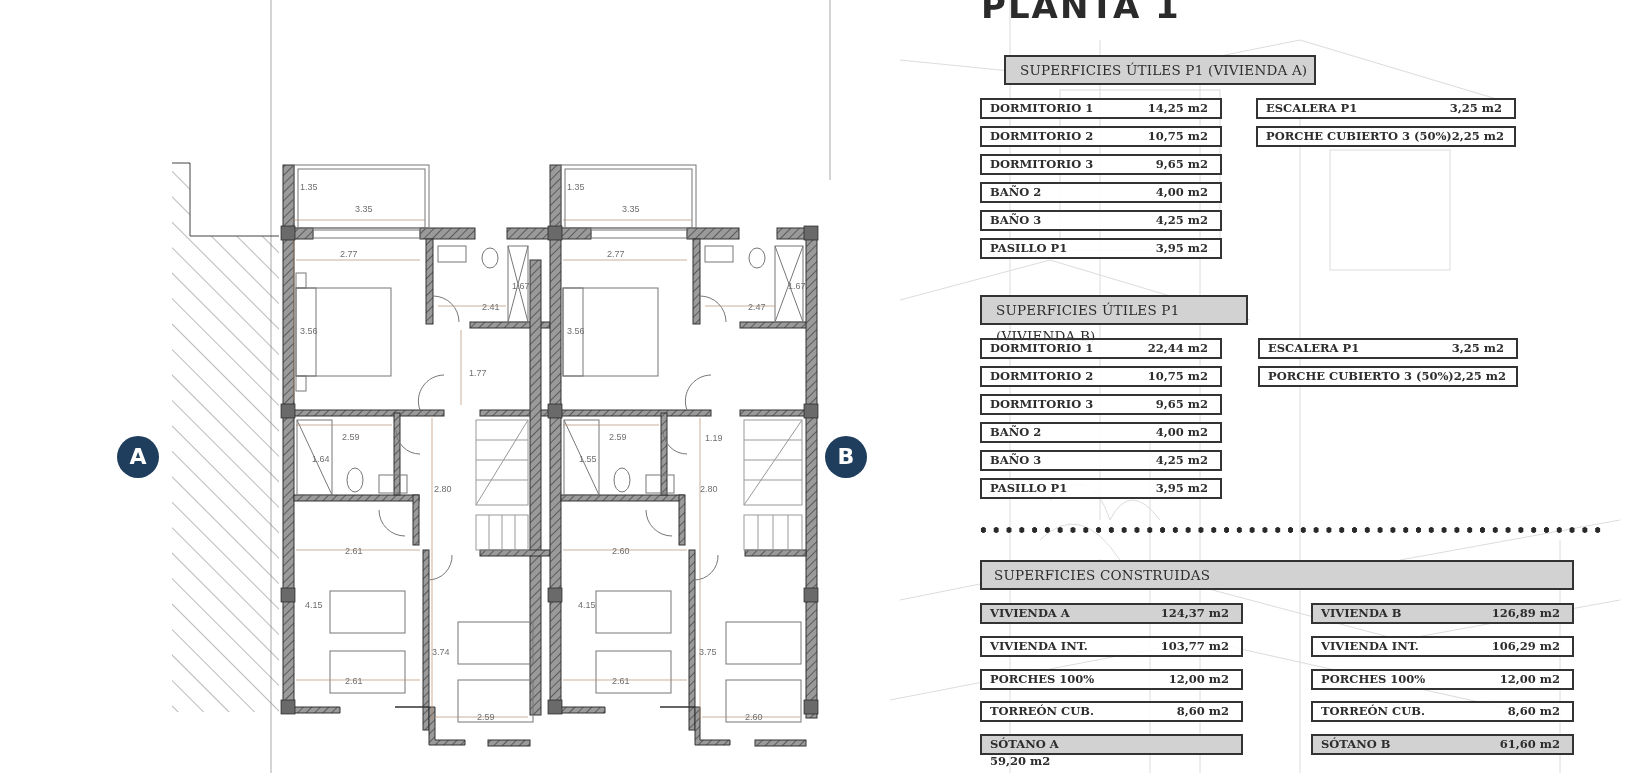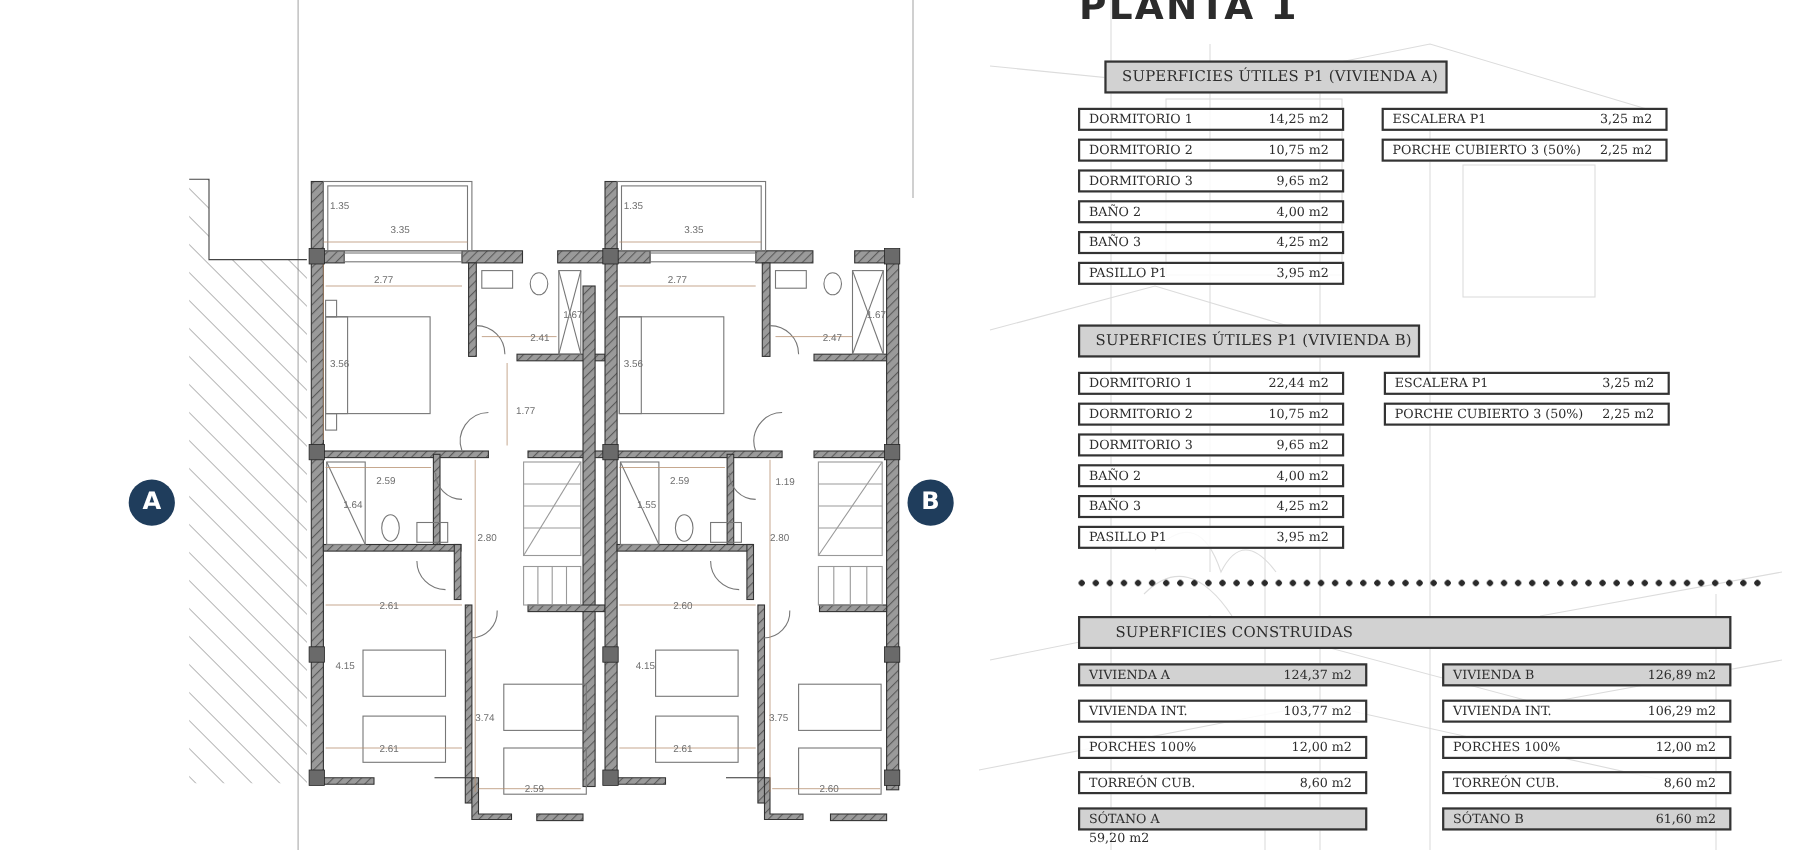--- a/index.html
+++ b/index.html
@@ -1,21 +1,21 @@
 <!DOCTYPE html>
 <html><head>
 <meta charset="utf-8">
 <style>
   html, body { margin:0; padding:0; background:#ffffff; }
   body { width:1638px; height:773px; position:relative; overflow:hidden; font-family:"DejaVu Serif", serif; }
   #plan { position:absolute; left:0; top:0; width:880px; height:773px; }
   #bgsketch { position:absolute; left:880px; top:0; width:758px; height:773px; }
   .title { position:absolute; left:981px; top:-14px; font-family:"DejaVu Sans", sans-serif; font-weight:bold; font-size:34px; letter-spacing:2px; color:#2b2b2b; line-height:40px; }
   .sec-head { position:absolute; height:30px; background:#d2d2d2; border:2px solid #333; box-sizing:border-box; font-size:13.5px; color:#2d2d2d; line-height:26px; padding-left:14px; letter-spacing:0.2px; }
-  .row { position:absolute; height:21px; border:2px solid #333; box-sizing:border-box; background:rgba(255,255,255,0.85); font-size:11.5px; font-weight:normal; color:#2d2d2d; line-height:17px; padding:0 12px 0 8px; display:flex; justify-content:space-between; white-space:nowrap; }
+  .row { position:absolute; height:21px; border:2px solid #333; box-sizing:border-box; background:rgba(255,255,255,0.85); font-size:11.5px; font-weight:bold; color:#2d2d2d; line-height:17px; padding:0 12px 0 8px; display:flex; justify-content:space-between; white-space:nowrap; }
   .row.gray { background:#d2d2d2; }
   .dots { position:absolute; left:977px; top:527px; width:630px; height:6px; background-image:radial-gradient(circle, #2a2a2a 2.6px, transparent 3px); background-size:12.8px 6px; background-repeat:repeat-x; }
   .marker { position:absolute; width:42px; height:42px; border-radius:50%; background:#1f3d5c; color:#fff; font-family:"DejaVu Sans", sans-serif; font-weight:bold; font-size:22px; text-align:center; line-height:42px; }
   svg text { font-family:"Liberation Sans", sans-serif; }
 </style>
 </head>
 <body>
 
 <svg id="bgsketch" viewBox="880 0 758 773" width="758" height="773">
   <g stroke="#dcdcdc" stroke-width="1" fill="none">
@@ -290,21 +290,21 @@
   <div class="row" style="left:1256px; top:98px; width:260px;">
       <span>ESCALERA P1</span>
       <span>3,25 m2</span>
     </div>
   <div class="row" style="left:1256px; top:126px; width:260px;">
       <span>PORCHE CUBIERTO 3 (50%)</span>
       <span>2,25 m2</span>
     </div>
 </div>
 
-<div class="sec-head" style="left:980px; top:295px; width:311px;">SUPERFICIES ÚTILES P1 (VIVIENDA B)</div>
+<div class="sec-head" style="left:980px; top:295px; width:268px;">SUPERFICIES ÚTILES P1 (VIVIENDA B)</div>
 <div>
   <div class="row" style="left:980px; top:338px; width:242px;">
       <span>DORMITORIO 1</span>
       <span>22,44 m2</span>
     </div>
   <div class="row" style="left:980px; top:366px; width:242px;">
       <span>DORMITORIO 2</span>
       <span>10,75 m2</span>
     </div>
   <div class="row" style="left:980px; top:394px; width:242px;">
@@ -330,21 +330,21 @@
       <span>3,25 m2</span>
     </div>
   <div class="row" style="left:1258px; top:366px; width:260px;">
       <span>PORCHE CUBIERTO 3 (50%)</span>
       <span>2,25 m2</span>
     </div>
 </div>
 
 <div class="dots"></div>
 
-<div class="sec-head" style="left:980px; top:560px; width:594px; padding-left:32px;">SUPERFICIES CONSTRUIDAS</div>
+<div class="sec-head" style="left:980px; top:560px; width:594px; padding-left:12px;">SUPERFICIES CONSTRUIDAS</div>
 <div>
   <div class="row gray" style="left:980px; top:603px; width:263px;">
       <span>VIVIENDA A</span>
       <span>124,37 m2</span>
     </div>
   <div class="row" style="left:980px; top:636px; width:263px;">
       <span>VIVIENDA INT.</span>
       <span>103,77 m2</span>
     </div>
   <div class="row" style="left:980px; top:669px; width:263px;">

